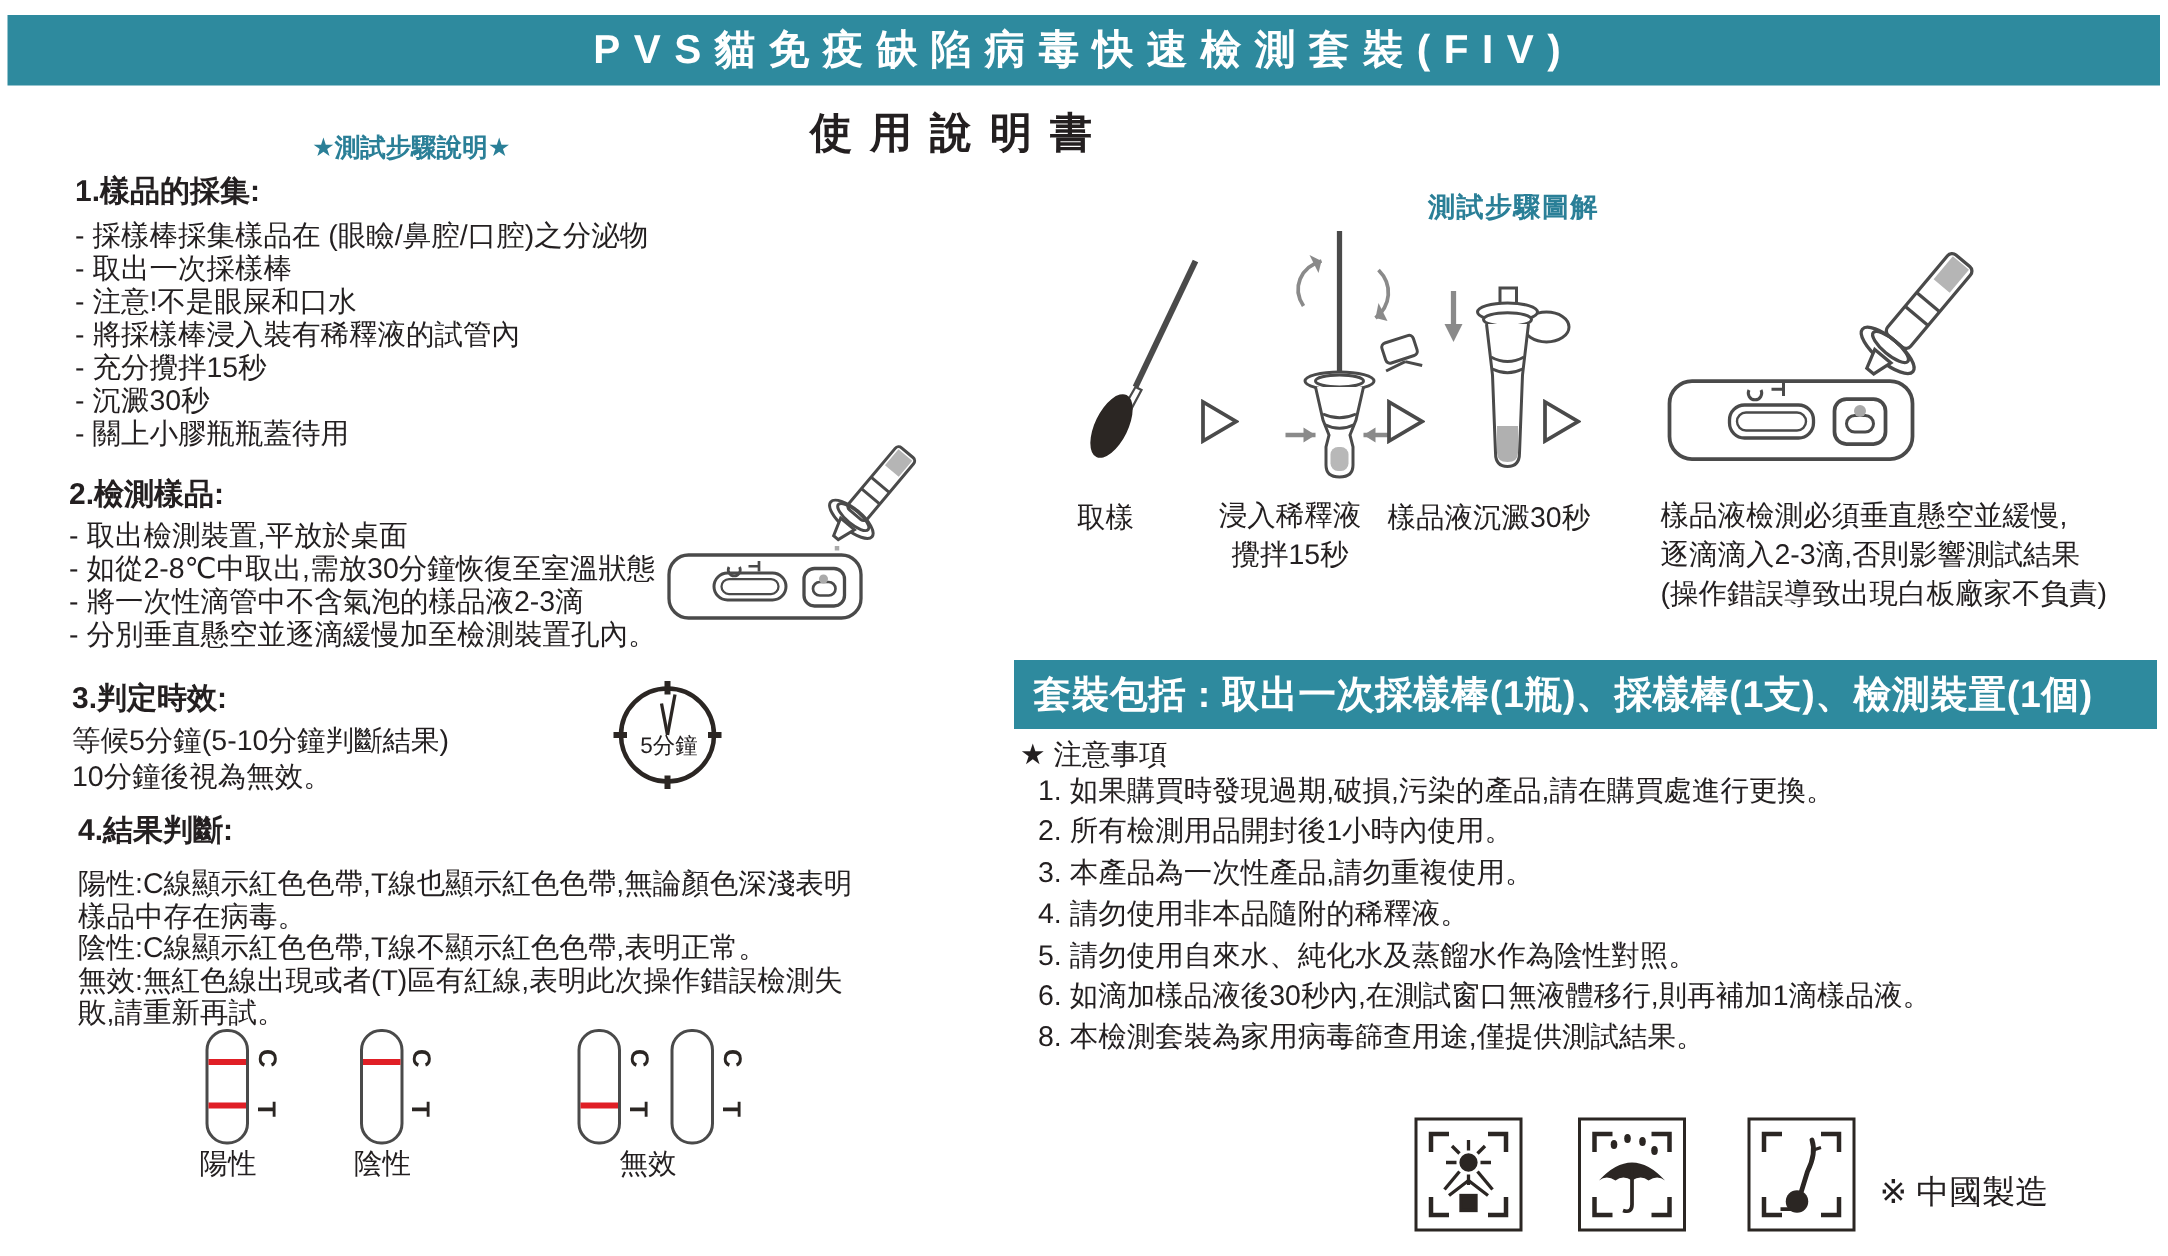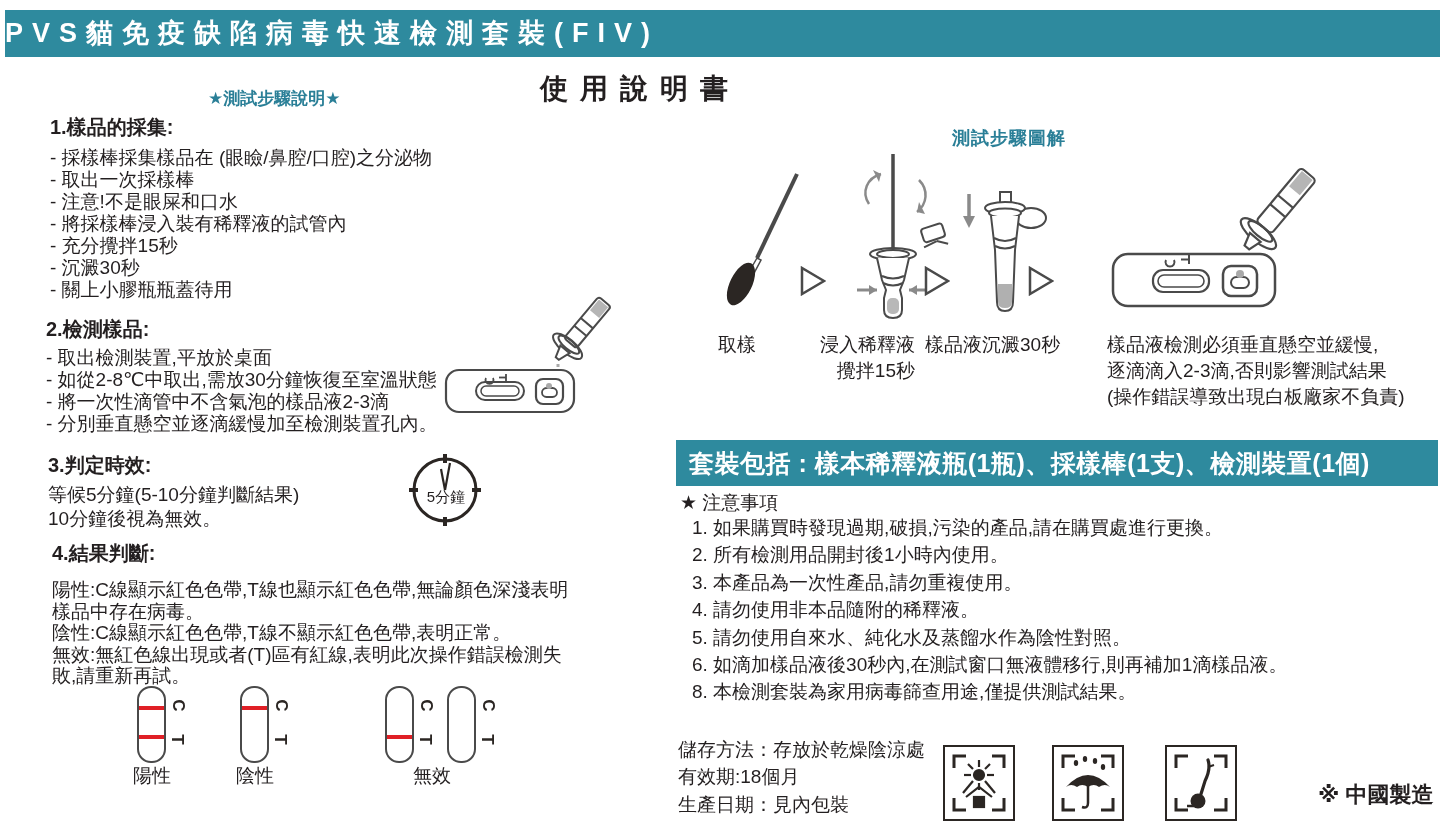--- a/index.html
+++ b/index.html
@@ -1,39 +1,39 @@
 <!DOCTYPE html>
 <html><head>
 <meta charset="utf-8">
 <style>
   html,body{margin:0;padding:0;background:#ffffff;}
   .page{position:relative;width:1445px;height:837px;background:#fff;overflow:hidden;
         font-family:"Liberation Sans","DejaVu Sans",sans-serif;color:#231f20;}
   .abs{position:absolute;}
   .header-bar{left:5px;top:10px;width:1435px;height:47px;background:#2e8a9e;}
-  .header-title{width:100%;text-align:left;line-height:47px;color:#fff;font-weight:bold;
+  .header-title{width:100%;text-align:center;line-height:47px;color:#fff;font-weight:bold;
                 font-size:27px;letter-spacing:9px;white-space:nowrap;}
   .manual-title{left:540px;top:70px;width:370px;font-size:28px;
                 font-weight:bold;letter-spacing:12px;white-space:nowrap;}
   .steps-header{left:208px;top:87px;font-size:17px;font-weight:bold;color:#2a7f97;white-space:nowrap;}
   .diagram-title{left:952px;top:126px;font-size:18px;font-weight:bold;color:#2a7f97;
                  letter-spacing:1px;white-space:nowrap;}
   .sec-title{font-size:20px;font-weight:bold;white-space:nowrap;}
   .body-lines{font-size:19px;line-height:22px;}
   .body-lines div{white-space:nowrap;}
   .caption{font-size:19px;white-space:nowrap;}
   .banner{left:676px;top:440px;width:762px;height:46px;background:#2e8a9e;}
   .banner-text{color:#fff;font-weight:bold;font-size:25px;line-height:46px;padding-left:13px;
                letter-spacing:0.5px;white-space:nowrap;}
   .notes-title{left:680px;top:490px;font-size:19px;white-space:nowrap;}
   .notes-list{left:680px;top:514px;font-size:19px;line-height:27.4px;margin-left:12px;}
   .notes-list div{white-space:nowrap;}
   .storage{left:678px;top:736px;font-size:19px;line-height:27.3px;}
   .storage div{white-space:nowrap;}
-  .made-in{left:1318px;top:780px;font-size:22px;font-weight:bold;white-space:nowrap;}
+  .made-in{left:1253px;top:780px;font-size:22px;font-weight:normal;white-space:nowrap;}
   .capsule{position:absolute;width:25px;height:73px;border:2px solid #4a4a4a;border-radius:14px;background:#fff;}
   .cline{position:absolute;left:0;right:0;height:4px;background:#e01f26;}
   .mark{position:absolute;font-size:17px;font-weight:bold;color:#2b2623;
         transform:rotate(90deg);display:inline-block;line-height:1;}
   .res-label{position:absolute;font-size:19px;white-space:nowrap;}
   .pkgbox{position:absolute;width:68px;height:72px;border:2.5px solid #2b2623;background:#fff;}
   .clock-label{left:417px;top:488px;width:58px;text-align:center;font-size:15px;white-space:nowrap;}
   svg{display:block;}
 </style>
 </head>
@@ -227,51 +227,46 @@
       <path d="M79,118 a4.5,4.5 0 1 1 -8,0" stroke-width="2"></path>
       <line x1="94" y1="113" x2="94" y2="122" stroke-width="2"></line>
       <line x1="94" y1="117.5" x2="86" y2="117.5" stroke-width="2"></line>
       <rect x="128" y="124" width="34" height="30" rx="8" stroke-width="2.5"></rect>
       <rect x="136" y="135" width="18" height="11" rx="5.5" stroke-width="2"></rect>
       <circle cx="145" cy="132" r="4" fill="#a9a9a9" stroke="none"></circle>
     </g>
   </svg>
 
   <div class="abs caption" style="left:718px;top:332px;">取樣</div>
-  <div class="abs caption" style="left:805px;top:332px;width:110px;text-align:right;line-height:26px;">
+  <div class="abs caption" style="left:805px;top:332px;width:110px;text-align:center;line-height:26px;">
     <div>浸入稀釋液</div>
     <div>攪拌15秒</div>
   </div>
   <div class="abs caption" style="left:925px;top:332px;">樣品液沉澱30秒</div>
   <div class="abs caption" style="left:1095px;top:332px;line-height:26px;margin-left:12px;">
     <div>樣品液檢測必須垂直懸空並緩慢,</div>
     <div>逐滴滴入2-3滴,否則影響測試結果</div>
     <div>(操作錯誤導致出現白板廠家不負責)</div>
   </div>
 
   <div class="abs banner">
-    <div class="banner-text">套裝包括 : 樣本稀釋液瓶(1瓶)、採樣棒(1支)、檢測裝置(1個)</div>
+    <div class="banner-text">套裝包括 : 取出一次採樣棒(1瓶)、採樣棒(1支)、檢測裝置(1個)</div>
   </div>
 
   <div class="abs notes-title">★ 注意事項</div>
   <div class="abs notes-list">
     <div>1. 如果購買時發現過期,破損,污染的產品,請在購買處進行更換。</div>
     <div>2. 所有檢測用品開封後1小時內使用。</div>
     <div>3. 本產品為一次性產品,請勿重複使用。</div>
     <div>4. 請勿使用非本品隨附的稀釋液。</div>
     <div>5. 請勿使用自來水、純化水及蒸餾水作為陰性對照。</div>
     <div>6. 如滴加樣品液後30秒內,在測試窗口無液體移行,則再補加1滴樣品液。</div>
     <div>8. 本檢測套裝為家用病毒篩查用途,僅提供測試結果。</div>
   </div>
 
-  <div class="abs storage">
-    <div>儲存方法：存放於乾燥陰涼處</div>
-    <div>有效期:18個月</div>
-    <div>生產日期：見內包裝</div>
-  </div>
 
   <div class="pkgbox" style="left:943px;top:745px;">
     <svg width="68" height="72" viewBox="0 0 68 72">
       <g stroke="#2b2623" stroke-width="3" fill="none">
         <path d="M9,21 V9 H21"></path>
           <path d="M47,9 H59 V21"></path>
         <path d="M9,51 V63 H21"></path>
           <path d="M47,63 H59 V51"></path>
       </g>
       <g stroke="#2b2623" stroke-width="2.2" fill="none">

